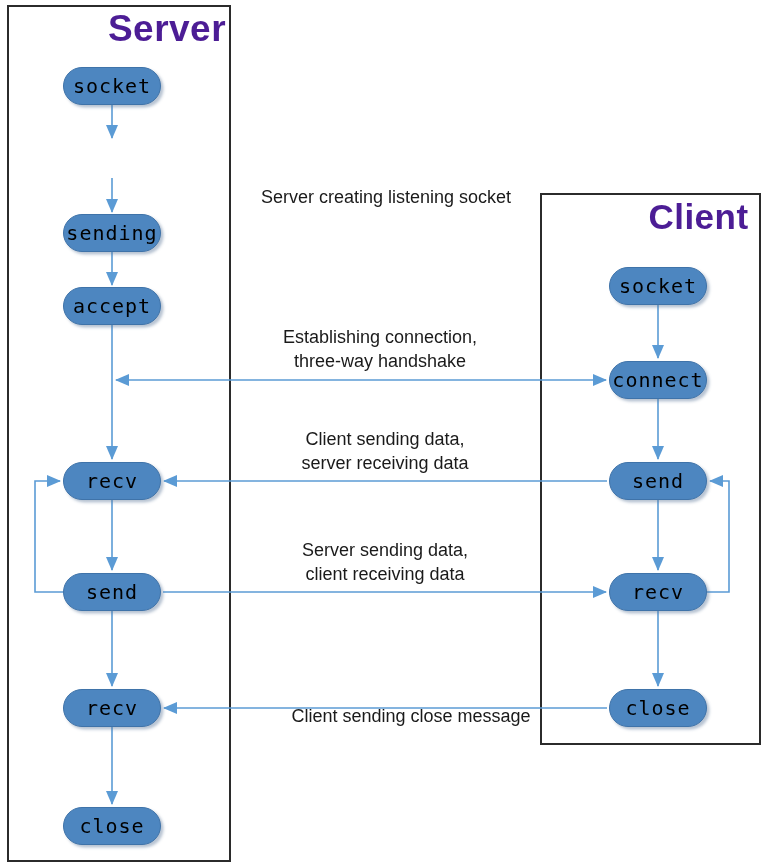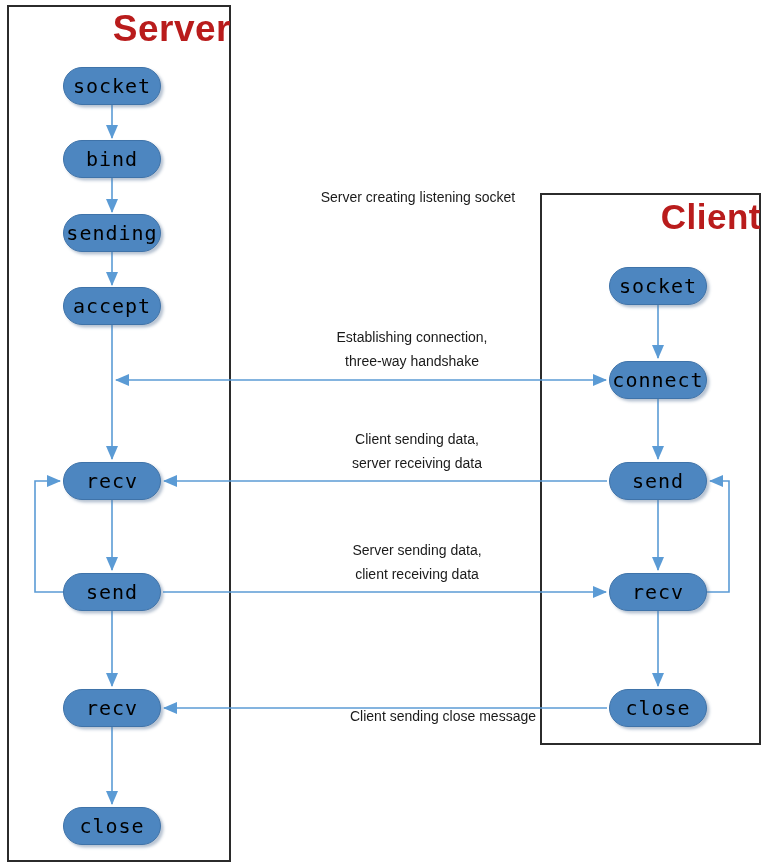--- a/index.html
+++ b/index.html
@@ -18,24 +18,25 @@
   .group-box {
     position: absolute;
     border: 2px solid #2b2b2b;
     background: transparent;
     box-sizing: border-box;
   }
   .server-box { left: 7px; top: 5px; width: 224px; height: 857px; }
   .client-box { left: 540px; top: 193px; width: 221px; height: 552px; }
   .group-title {
     position: absolute;
-    text-align: right;
+    text-align: center;
     font-weight: bold;
-    color: #b91c1c;
+    color: #4c1d95;
     letter-spacing: 0.5px;
+    padding-left: 48px;
   }
   .server-title { left: 7px; top: 8px; width: 224px; font-size: 37px; }
   .client-title { left: 540px; top: 197px; width: 221px; font-size: 35px; }
   .wires {
     position: absolute;
     left: 0; top: 0;
     width: 769px;
     height: 866px;
   }
   .node {
@@ -54,24 +55,23 @@
     align-items: center;
     justify-content: center;
     box-shadow: 2.5px 2.5px 3px rgba(96, 123, 155, 0.45);
   }
   .node.server { left: 63px; }
   .node.client { left: 609px; }
   .annotation {
     position: absolute;
     text-align: center;
     color: #1a1a1a;
-    font-size: 14px;
+    font-size: 18px;
     line-height: 24px;
     white-space: pre-line;
-    margin-left: 32px;
   }
 </style>
 </head>
 <body>
 
 <div class="canvas">
 
   <div class="group-box server-box"></div>
   <div class="group-box client-box"></div>
 
@@ -106,21 +106,20 @@
 
       <polyline points="63,592 35,592 35,481 60,481" marker-end="url(#ah)"></polyline>
       <polyline points="707,592 729,592 729,481 710,481" marker-end="url(#ah)"></polyline>
     </g>
   </svg>
 
   <div class="group-title server-title">Server</div>
   <div class="group-title client-title">Client</div>
 
   <div class="node server" style="top:67px">socket</div>
-  <div class="node server" style="top:140px">bind</div>
   <div class="node server" style="top:214px">sending</div>
   <div class="node server" style="top:287px">accept</div>
   <div class="node server" style="top:462px">recv</div>
   <div class="node server" style="top:573px">send</div>
   <div class="node server" style="top:689px">recv</div>
   <div class="node server" style="top:807px">close</div>
 
   <div class="node client" style="top:267px">socket</div>
   <div class="node client" style="top:361px">connect</div>
   <div class="node client" style="top:462px">send</div>

